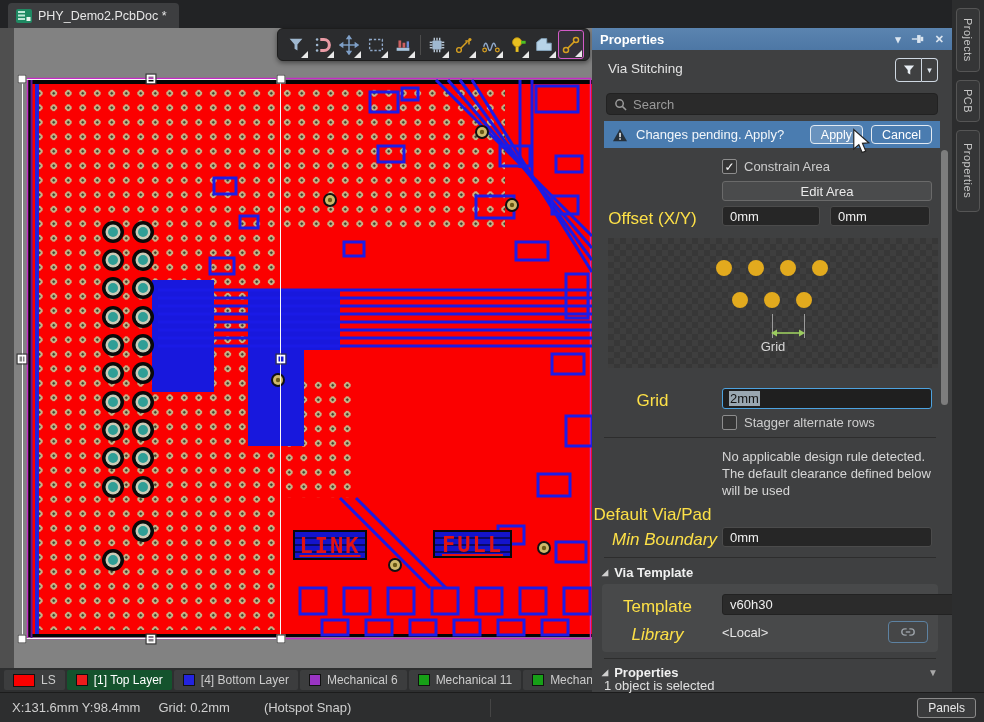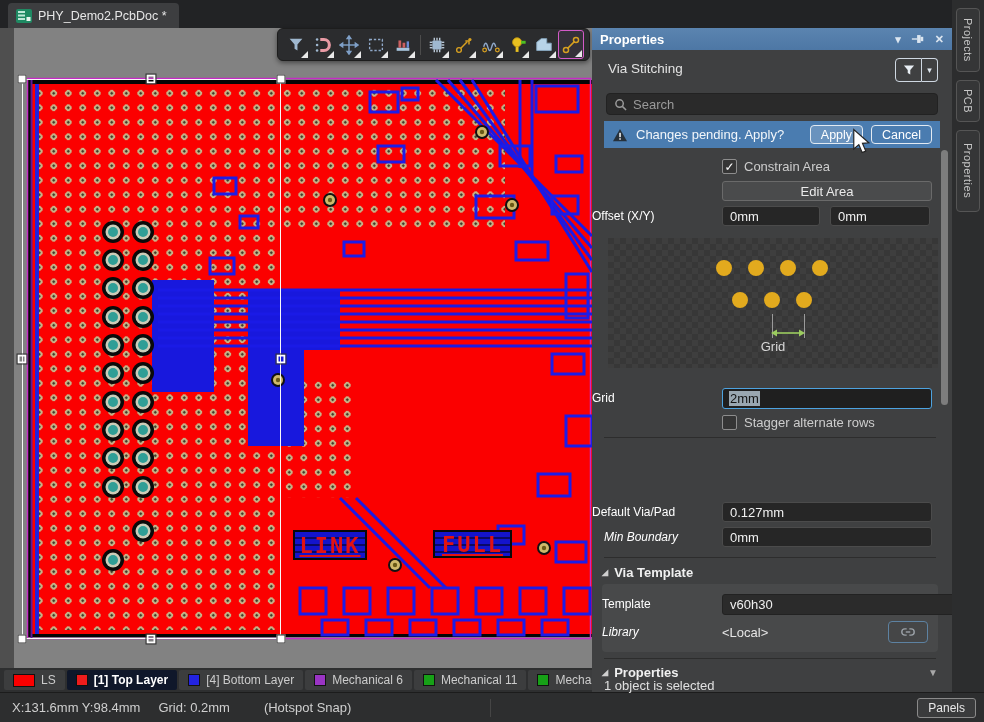--- a/index.html
+++ b/index.html
@@ -50,42 +50,42 @@
   .tb-cell .dd { position:absolute; right:1px; bottom:1px; width:0; height:0;
     border-bottom:7px solid #e9e9e9; border-left:7px solid transparent; }
   .tb-cell.active { border:1px solid #d45ac8; background:#35313a; }
   .tb-sep { width:1px; height:20px; background:#4c4c4c; margin:0 3px; }
 
   
   #layerbar { position:absolute; left:0; top:668px; width:592px; height:24px; background:#2e2f30;
     display:flex; align-items:center; gap:2px; padding-left:4px; overflow:hidden; }
   .ltab { height:20px; display:flex; align-items:center; gap:6px; padding:0 9px;
     background:#3c3d3e; border-radius:2px; color:#cccccc; font-size:12px; white-space:nowrap; }
-  .ltab.active { background:#0f172a; color:#ffffff; font-weight:bold;justify-content:space-between; }
+  .ltab.active { background:#14532d; color:#ffffff; font-weight:normal;justify-content:space-between; }
   .swatch { width:12px; height:12px; border:1px solid #111; }
   .swatch.wide { width:22px; height:13px; }
 
   
   #statusbar { position:absolute; left:0; top:692px; width:984px; height:30px; background:#2d2e2f;
     border-top:1px solid #1c1c1c; display:flex; align-items:center; color:#cfcfcf; font-size:13px; }
   #statusbar .sb-div { width:1px; height:18px; background:#454545; }
   .panels-btn { position:absolute; right:8px; top:5px; height:20px; padding:0 10px;
     background:#3a3b3c; border:1px solid #8a8a8a; border-radius:3px; color:#e8e8e8;
     font-size:12px; display:flex; align-items:center; }
 
   
   #gap { position:absolute; left:592px; top:28px; width:12px; height:664px; background:#333435; }
   #panel { position:absolute; left:592px; top:28px; width:360px; height:664px; background:#3f4041; }
   #panel-header { position:absolute; left:0; top:0; width:360px; height:22px;
     background:linear-gradient(#5b84b0,#4d77a5); display:flex; align-items:center;
     padding:0 8px; color:#ffffff; font-size:13px; font-weight:bold; }
   #panel-header .hicons { margin-left:auto; display:flex; gap:10px; align-items:center; color:#dce6f0; font-size:11px; }
   .row { position:absolute; display:flex; align-items:center; }
   .lab { color:#cdcdcd; font-size:13px; }
-  .lab-r { position:absolute; text-align:left; color:#ffffff; font-size:12px; }
+  .lab-r { position:absolute; text-align:center; color:#fde047; font-size:17px; }
   .inp { background:#262626; border:1px solid #4b4b4b; border-radius:3px; color:#f0f0f0;
     font-size:13px; padding:0 7px; height:20px; font-family:"Liberation Sans",sans-serif; }
   .searchbox { position:absolute; left:14px; top:65px; width:332px; height:22px; background:#2a2a2a;
     border:1px solid #222; border-radius:4px; display:flex; align-items:center; padding:0 7px; gap:6px; }
   .searchbox input { flex:1; background:transparent; border:none; outline:none; color:#f9a8d4; font-size:13px; }
   .searchbox input::placeholder { color:#9a9a9a; }
   #banner { position:absolute; left:12px; top:93px; width:336px; height:27px; background:#4a7cb0;
     display:flex; align-items:center; padding:0 8px; gap:8px; color:#f2f6fa; font-size:13px; }
   .bn-btn { height:19px; border:1px solid #e2eaf2; border-radius:4px; color:#ffffff; font-size:12.5px;
     display:flex; align-items:center; padding:0 10px; background:transparent; }
@@ -548,23 +548,23 @@
       <span class="sel">2mm</span>
     </div>
 
     <div class="row" style="left:130px; top:387px; gap:7px;">
       <span class="checkbox"></span>
       <span class="lab">Stagger alternate rows</span>
     </div>
 
     <div class="divider" style="top:409px;"></div>
 
+    <div class="note">No applicable design rule detected. The default clearance defined below will be used</div>
 
     <span class="lab-r" style="left:0; top:477px; width:121px;">Default Via/Pad</span>
-    <input class="inp" style="position: absolute; left: 130px; top: 474px; width: 210px;" value="0.127mm">
 
     <span class="lab-r" style="left:12px; top:502px; width:121px;font-style:italic;">Min Boundary</span>
     <input class="inp" style="position: absolute; left: 130px; top: 499px; width: 210px;" value="0mm">
 
     <div class="divider" style="top:529px;"></div>
 
     <div class="sec-head" style="left:10px; top:537px;">
       <span class="tri">◢</span>
       <span>Via Template</span>
     </div>

